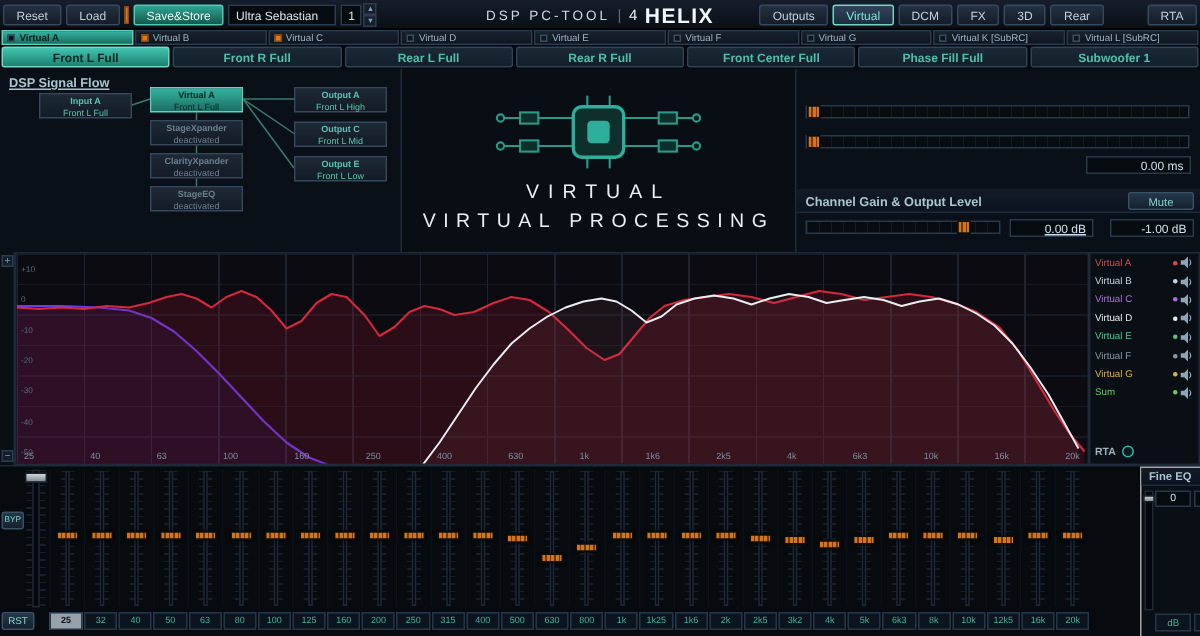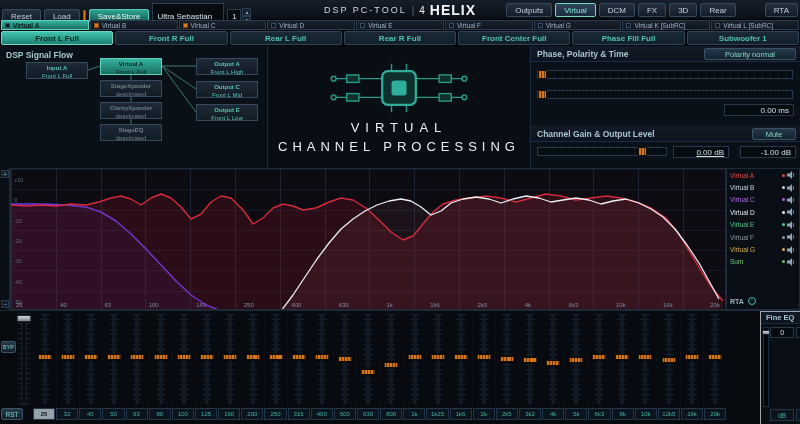--- a/index.html
+++ b/index.html
@@ -11,21 +11,21 @@
   #topbar { position:absolute; left:0; top:0; width:800px; height:20px;
     background:linear-gradient(#151e2a,#0a0f16); border-bottom:1px solid #000; }
   .btn { display:inline-flex; align-items:center; justify-content:center;
     background:linear-gradient(#243140,#141d28); border:1px solid #35495e;
     color:#c2d0dc; font-size:8px; border-radius:2px; height:14px; padding:0 8px; }
   .btn-teal { background:linear-gradient(#2ea593,#13584e); border-color:#52c9b4; color:#eafaf6; }
   .btn.active { background:linear-gradient(#31445c,#1d2c3e); border-color:#6fd8c6; color:#7fe8d6; }
   #tb-left { position:absolute; left:2px; top:3px; display:flex; gap:3px; align-items:center; }
   #warn-ind { width:3px; height:12px; background:#e07818; border:1px solid #8a4a10; }
   .preset-input { width:72px; height:14px; background:#060b10; border:1px solid #2a3c4e;
-    color:#d8e4ec; font-size:8px; padding:12px 4px; font-family:"Liberation Sans",sans-serif; }
+    color:#d8e4ec; font-size:8px; padding:0 4px; font-family:"Liberation Sans",sans-serif; }
   .stepper { display:flex; align-items:center; height:14px; }
   .stepper .num { width:14px; height:14px; background:#060b10; border:1px solid #2a3c4e;
     font-size:8px; display:flex; align-items:center; justify-content:center; color:#d8e4ec; }
   .stepper .arrows { display:flex; flex-direction:column; margin-left:1px; }
   .stepper .arrows span { font-size:5px; line-height:6px; color:#7fa0b5; background:#16202c;
     border:1px solid #2a3c4e; width:9px; text-align:center; }
   #logo { position:absolute; left:0; right:0; top:0; height:20px; display:flex;
     align-items:center; justify-content:center; gap:5px; pointer-events:none; }
   #logo .l1 { font-size:9px; letter-spacing:2px; color:#cfd8e0; }
   #logo .sep { color:#5a6b7c; font-size:10px; }
@@ -48,21 +48,21 @@
   #chrow { position:absolute; left:0; top:31px; width:800px; height:14px; display:flex; gap:2px; padding:0 1px; }
   .chbtn { flex:1; display:flex; align-items:center; justify-content:center;
     background:linear-gradient(#1b2936,#11202b); border:1px solid #2f4456;
     color:#4fc0ae; font-size:8px; font-weight:bold; border-radius:2px; }
   .chbtn.active { background:linear-gradient(#41c4b0,#1d8172); color:#032620; border-color:#6fd8c6; }
 
   
   #midrow { position:absolute; left:0; top:46px; width:800px; height:122px; background:#090e15; }
   #sigflow { position:absolute; left:0; top:0; width:268px; height:122px;
     background:#0a1018; border-right:1px solid #1d2c3c; }
-  .panel-title { position:absolute; left:6px; top:4px; font-size:8.5px; font-weight:bold; color:#a8c6d0; }
+  .panel-title { position:absolute; left:6px; top:4px; font-size:8.5px; font-weight:bold; color:#a8c6d0;text-decoration:underline; }
   #sfnodes { position:absolute; inset:0; }
   .sf-node { position:absolute; width:62px; height:17px; text-align:center;
     background:linear-gradient(#1d2936,#121c26); border:1px solid #36495c;
     font-size:6px; line-height:8px; padding-top:1px; color:#58c4b2; }
   .sf-node .l1 { display:block; font-weight:bold; }
   .sf-node.active { background:linear-gradient(#35b2a0,#1a6f62); color:#04241e; border-color:#5ed2bd; }
   .sf-node.inactive { color:#6d7f8d; }
   div.sf-node:nth-of-type(1){left:26px;top:16px;}
   div.sf-node:nth-of-type(2){left:100px;top:12px;}
   div.sf-node:nth-of-type(3){left:100px;top:34px;}
@@ -339,29 +339,25 @@
         <rect x="143" y="36" width="13" height="8" fill="#0e2f2b"></rect>
         <circle cx="30" cy="20" r="2.6" fill="#0a1a18"></circle>
             <circle cx="30" cy="40" r="2.6" fill="#0a1a18"></circle>
         <circle cx="170" cy="20" r="2.6" fill="#0a1a18"></circle>
             <circle cx="170" cy="40" r="2.6" fill="#0a1a18"></circle>
       </g>
       <rect x="82" y="12" width="36" height="36" rx="6" fill="#0e2f2b" stroke="#2fae9b" stroke-width="2.4"></rect>
       <rect x="92" y="22" width="16" height="16" rx="3" fill="#2fae9b"></rect>
     </svg>
     <div id="title-l1">VIRTUAL</div>
-    <div id="title-l2">CHANNEL PROCESSING</div>
+    <div id="title-l2">VIRTUAL PROCESSING</div>
   </div>
 
   <div id="rightcol">
 
-    <div class="sec-head">
-      <span class="t">Phase, Polarity &amp; Time</span>
-      <button class="mini-btn" style="right:4px; top:2px; width:92px;">Polarity normal</button>
-    </div>
     <div class="hslider" style="position:absolute; left:6px; top:24px; width:256px;">
       <span class="hh" style="left:0"></span>
     </div>
     <div class="hslider" style="position:absolute; left:6px; top:44px; width:256px;">
       <span class="hh" style="left:0"></span>
     </div>
     <div class="readout" style="right:6px; top:58px; width:70px;">0.00 ms</div>
 
     <div class="sec-head" style="position:absolute; left:0; right:0; top:80px;">
       <span class="t">Channel Gain &amp; Output Level</span>

